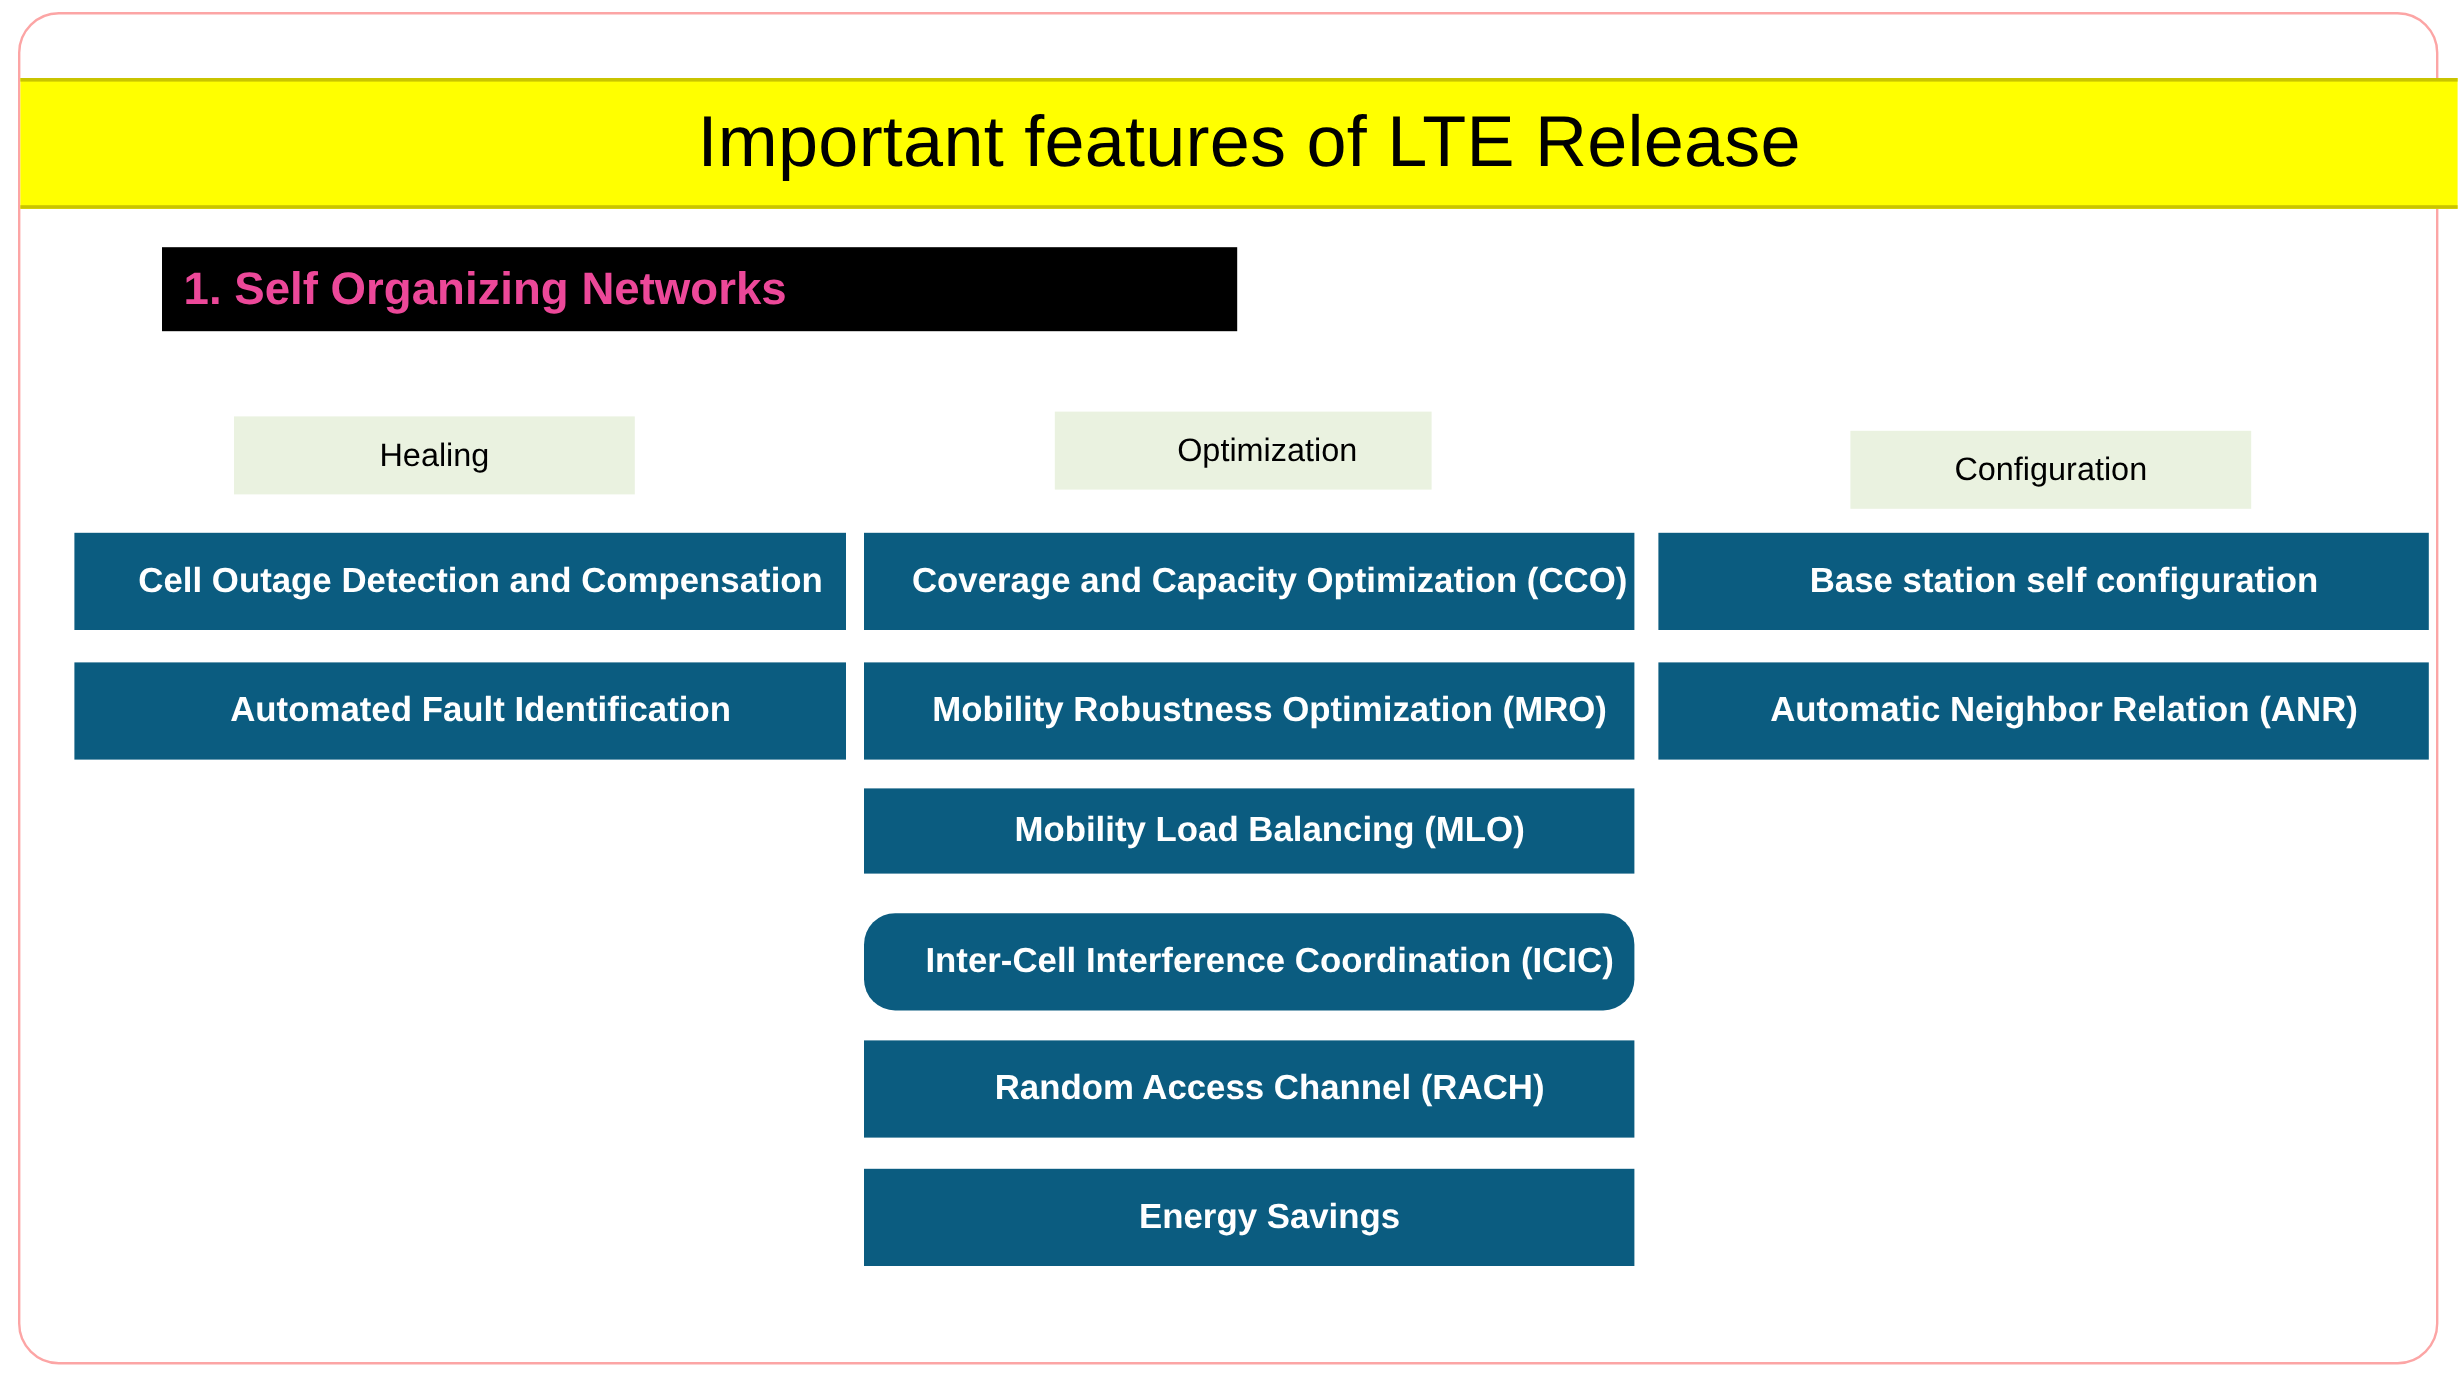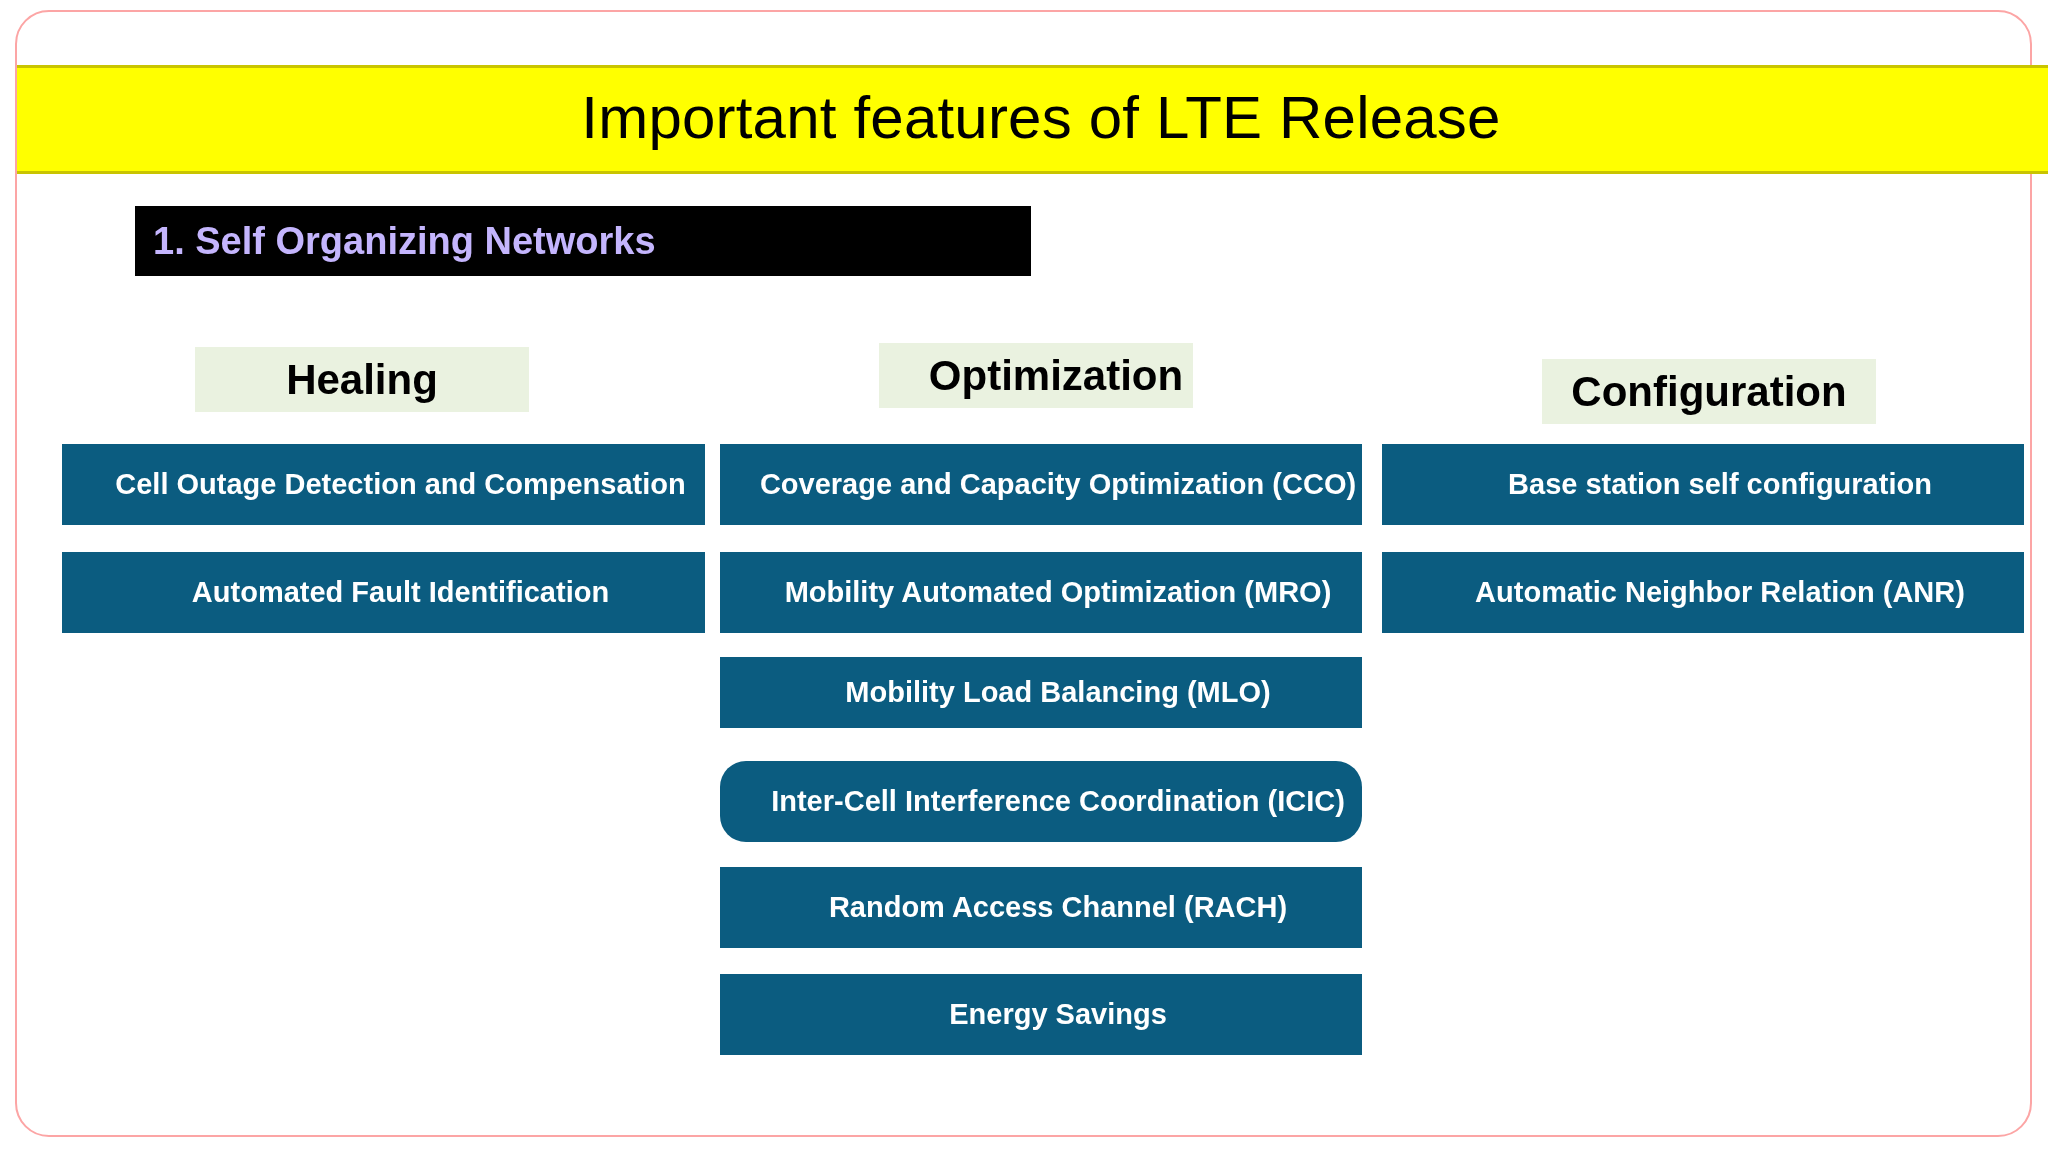--- a/index.html
+++ b/index.html
@@ -61,40 +61,40 @@
     left: 118px;
     top: 194px;
     width: 896px;
     height: 70px;
     background: #000000;
     display: flex;
     align-items: center;
     z-index: 4;
   }
   #section-heading .section-text {
-    color: #c4b5fd;
+    color: #ec4899;
     font-size: 38px;
     font-weight: bold;
     padding-left: 18px;
     white-space: nowrap;
     line-height: 1;
   }
 
   
   .col-header {
     position: absolute;
     background: #EAF2E0;
     display: flex;
     align-items: center;
     justify-content: center;
     z-index: 3;
   }
   .col-header .col-header-text {
-    font-size: 42px;
-    font-weight: bold;
+    font-size: 27px;
+    font-weight: normal;
     color: #000000;
     white-space: nowrap;
     line-height: 1;
   }
   #col-header-healing       { left: 178px;  top: 335px; width: 334px; height: 65px; }
   #col-header-optimization  { left: 862px;  top: 331px; width: 274px; height: 65px; padding-left: 40px; }
   #col-header-configuration { left: 1525px; top: 347px; width: 334px; height: 65px; }
 
   
   .item-box {
@@ -159,21 +159,21 @@
     <span class="item-text">Cell Outage Detection and Compensation</span>
   </div>
   <div class="item-box col-healing row-2">
     <span class="item-text">Automated Fault Identification</span>
   </div>
 
   <div class="item-box col-optimization row-1">
     <span class="item-text">Coverage and Capacity Optimization (CCO)</span>
   </div>
   <div class="item-box col-optimization row-2">
-    <span class="item-text">Mobility Automated Optimization (MRO)</span>
+    <span class="item-text">Mobility Robustness Optimization (MRO)</span>
   </div>
   <div class="item-box col-optimization row-3">
     <span class="item-text">Mobility Load Balancing (MLO)</span>
   </div>
   <div class="item-box col-optimization row-4">
     <span class="item-text">Inter-Cell Interference Coordination (ICIC)</span>
   </div>
   <div class="item-box col-optimization row-5">
     <span class="item-text">Random Access Channel (RACH)</span>
   </div>

